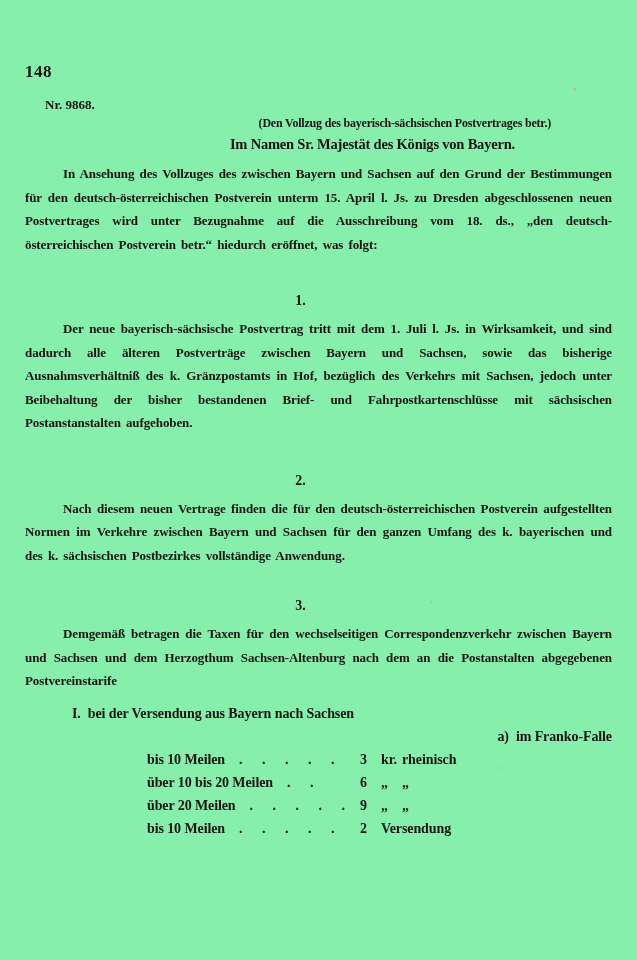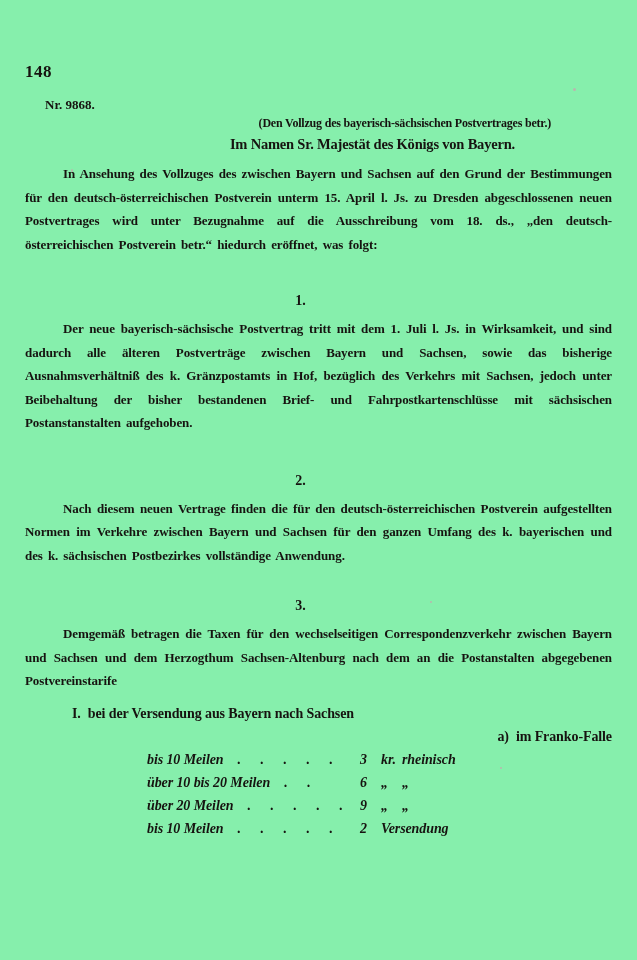--- a/index.html
+++ b/index.html
@@ -67,21 +67,21 @@
     letter-spacing: -0.1px;
   }
   .t-line {
     position: relative;
     height: 23px;
     line-height: 23px;
     white-space: nowrap;
   }
   .t-roman   { padding-left: 47px; }
   .t-group   { padding-left: 68px; text-align: right; }
-  .t-row     { padding-left: 122px; font-style: italic; }
+  .t-row     { padding-left: 122px; }
   .t-roman .num { margin-right: 7px; }
   .t-group .lbl { margin-right: 7px; }
   .dots {
     margin-left: 14px;
     word-spacing: 14px;
     letter-spacing: 1px;
   }
   .amount { position: absolute; left: 335px; top: 0; }
   .unit   { position: absolute; left: 356px; top: 0; }
   .unit2  { position: absolute; left: 377px; top: 0; }

